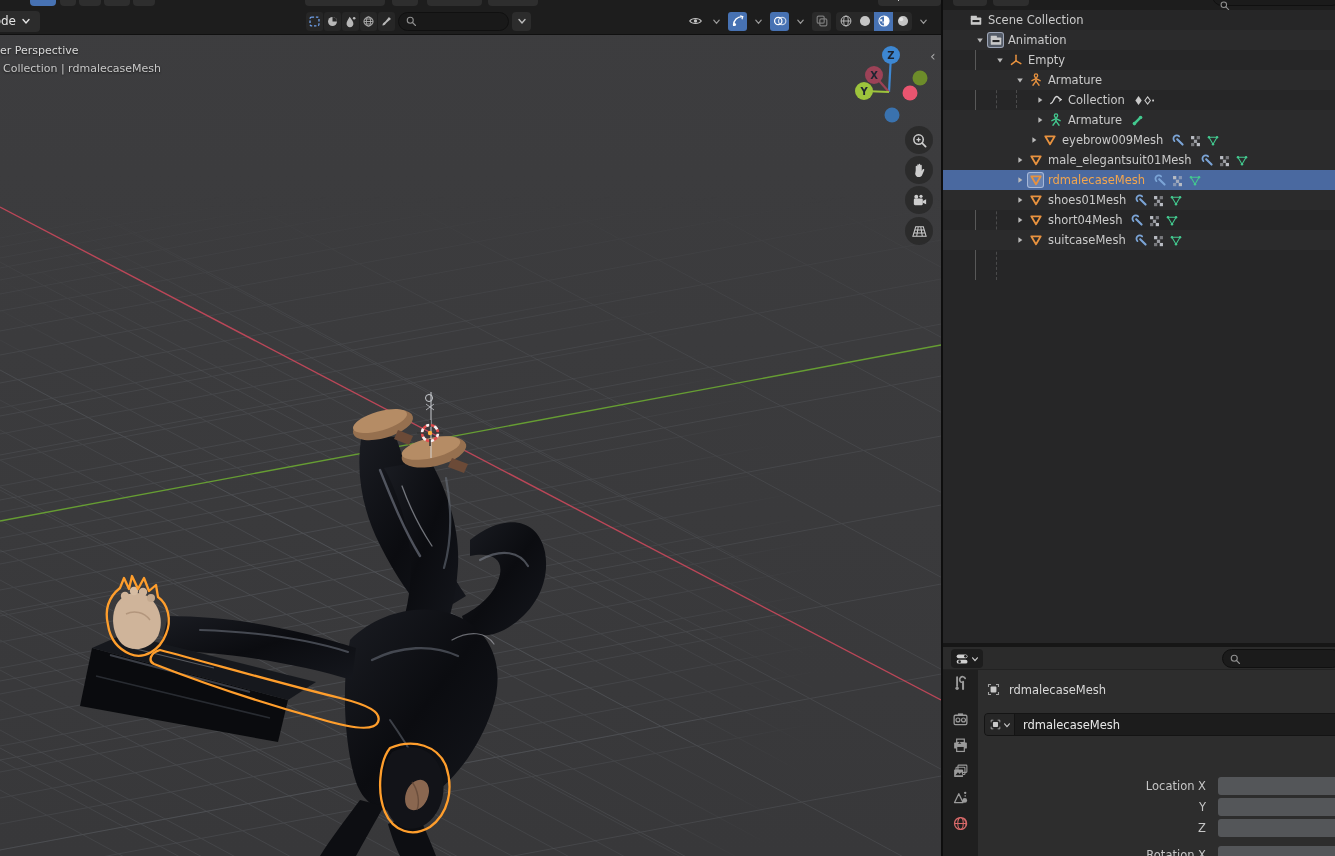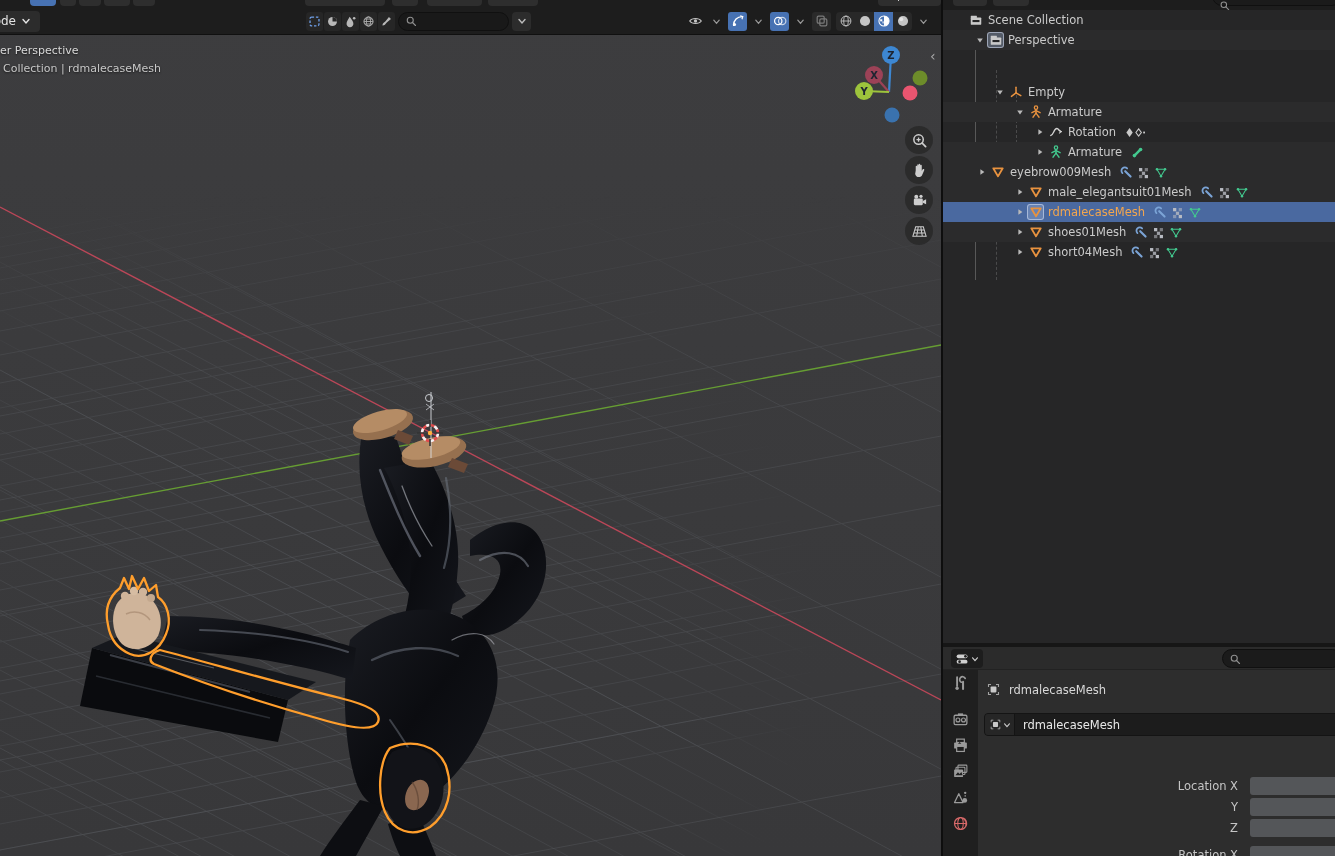--- a/index.html
+++ b/index.html
@@ -68,21 +68,21 @@
   .ptab.gap{margin-bottom:10px;}
   .pmain{position:absolute;left:35px;top:23px;width:357px;height:186px;}
   .pcrumb{position:absolute;left:8px;top:12px;display:flex;align-items:center;gap:8px;color:#d8d8d8;font-size:11.5px;}
   .pname{position:absolute;left:6px;top:43px;width:360px;height:23px;display:flex;border:1px solid #141414;border-radius:4px;overflow:hidden;background:#1c1c1c;}
   .pname .nbtn{width:30px;display:flex;align-items:center;justify-content:center;gap:1px;color:#c9c9c9;background:#262626;border-right:1px solid #141414;}
   .pname input{flex:1;background:transparent;border:none;outline:none;color:#e8e8e8;font-size:11.5px;padding:0 8px;}
   .psection{position:absolute;left:0;top:76px;width:357px;height:23px;background:#393939;display:flex;align-items:center;gap:7px;padding-left:8px;color:#dedede;font-size:11.5px;border-radius:3px 3px 0 0;}
   .pfields{position:absolute;left:0;top:106px;width:357px;}
   .prow{height:20px;display:flex;align-items:center;margin-bottom:1px;}
   .prow.gap{margin-top:7px;}
-  .plabel{width:272px;text-align:right;color:#c5c5c5;font-size:11.5px;padding-right:12px;flex:none;}
+  .plabel{width:240px;text-align:right;color:#c5c5c5;font-size:11.5px;padding-right:12px;flex:none;}
   .pfield{width:130px;height:18px;background:#545659;border-radius:3px;flex:none;color:#eee;font-size:11px;}
   svg.sym{display:block;}
 </style>
 </head>
 <body>
 
 <svg width="0" height="0" style="position:absolute">
   <defs>
     <symbol id="i-chev" viewBox="0 0 10 10">
         <path d="M2 3.5 L5 7 L8 3.5" fill="none" stroke="currentColor" stroke-width="1.4" stroke-linecap="round"></path>
@@ -676,23 +676,23 @@
           <span class="disc">
             <svg width="8" height="8" class="sym ">
               <use href="#i-disc-down"></use>
             </svg>
           </span>
           <span class="oicon ic-gray boxed">
             <svg width="14" height="14" class="sym ">
               <use href="#i-collection"></use>
             </svg>
           </span>
-          <span class="olabel">Perspective</span>
-        </div>
-        <div class="orow" style="padding-left: 50px; margin-top: 32px;">
+          <span class="olabel">Animation</span>
+        </div>
+        <div class="orow" style="padding-left: 50px;">
           <span class="disc">
             <svg width="8" height="8" class="sym ">
               <use href="#i-disc-down"></use>
             </svg>
           </span>
           <span class="oicon ic-orange">
             <svg width="14" height="14" class="sym ">
               <use href="#i-empty"></use>
             </svg>
           </span>
@@ -715,21 +715,21 @@
           <span class="disc">
             <svg width="8" height="8" class="sym ">
               <use href="#i-disc-right"></use>
             </svg>
           </span>
           <span class="oicon ic-anim">
             <svg width="14" height="14" class="sym ">
               <use href="#i-fcurve"></use>
             </svg>
           </span>
-          <span class="olabel">Rotation</span>
+          <span class="olabel">Collection</span>
           <span class="otrail">
             <span class="ic-gray">
               <svg width="20" height="13" class="sym ">
                 <use href="#i-keyframes"></use>
               </svg>
             </span>
           </span>
         </div>
         <div class="orow alt" style="padding-left: 90px;">
           <span class="disc">
@@ -744,21 +744,21 @@
           </span>
           <span class="olabel">Armature</span>
           <span class="otrail">
             <span class="ic-green">
               <svg width="13" height="13" class="sym ">
                 <use href="#i-bone"></use>
               </svg>
             </span>
           </span>
         </div>
-        <div class="orow alt" style="padding-left: 32px;">
+        <div class="orow alt" style="padding-left: 84px;">
           <span class="disc">
             <svg width="8" height="8" class="sym ">
               <use href="#i-disc-right"></use>
             </svg>
           </span>
           <span class="oicon ic-orange">
             <svg width="14" height="14" class="sym ">
               <use href="#i-mesh"></use>
             </svg>
           </span>
@@ -876,20 +876,50 @@
             <svg width="8" height="8" class="sym ">
               <use href="#i-disc-right"></use>
             </svg>
           </span>
           <span class="oicon ic-orange">
             <svg width="14" height="14" class="sym ">
               <use href="#i-mesh"></use>
             </svg>
           </span>
           <span class="olabel">short04Mesh</span>
+          <span class="otrail">
+            <span class="ic-wrench">
+              <svg width="13" height="13" class="sym ">
+                <use href="#i-wrench"></use>
+              </svg>
+            </span>
+            <span class="ic-vg">
+              <svg width="13" height="13" class="sym ">
+                <use href="#i-vgroup"></use>
+              </svg>
+            </span>
+            <span class="ic-green">
+              <svg width="14" height="13" class="sym ">
+                <use href="#i-meshdata"></use>
+              </svg>
+            </span>
+          </span>
+        </div>
+        <div class="orow alt" style="padding-left: 70px;">
+          <span class="disc">
+            <svg width="8" height="8" class="sym ">
+              <use href="#i-disc-right"></use>
+            </svg>
+          </span>
+          <span class="oicon ic-orange">
+            <svg width="14" height="14" class="sym ">
+              <use href="#i-mesh"></use>
+            </svg>
+          </span>
+          <span class="olabel">suitcaseMesh</span>
           <span class="otrail">
             <span class="ic-wrench">
               <svg width="13" height="13" class="sym ">
                 <use href="#i-wrench"></use>
               </svg>
             </span>
             <span class="ic-vg">
               <svg width="13" height="13" class="sym ">
                 <use href="#i-vgroup"></use>
               </svg>

